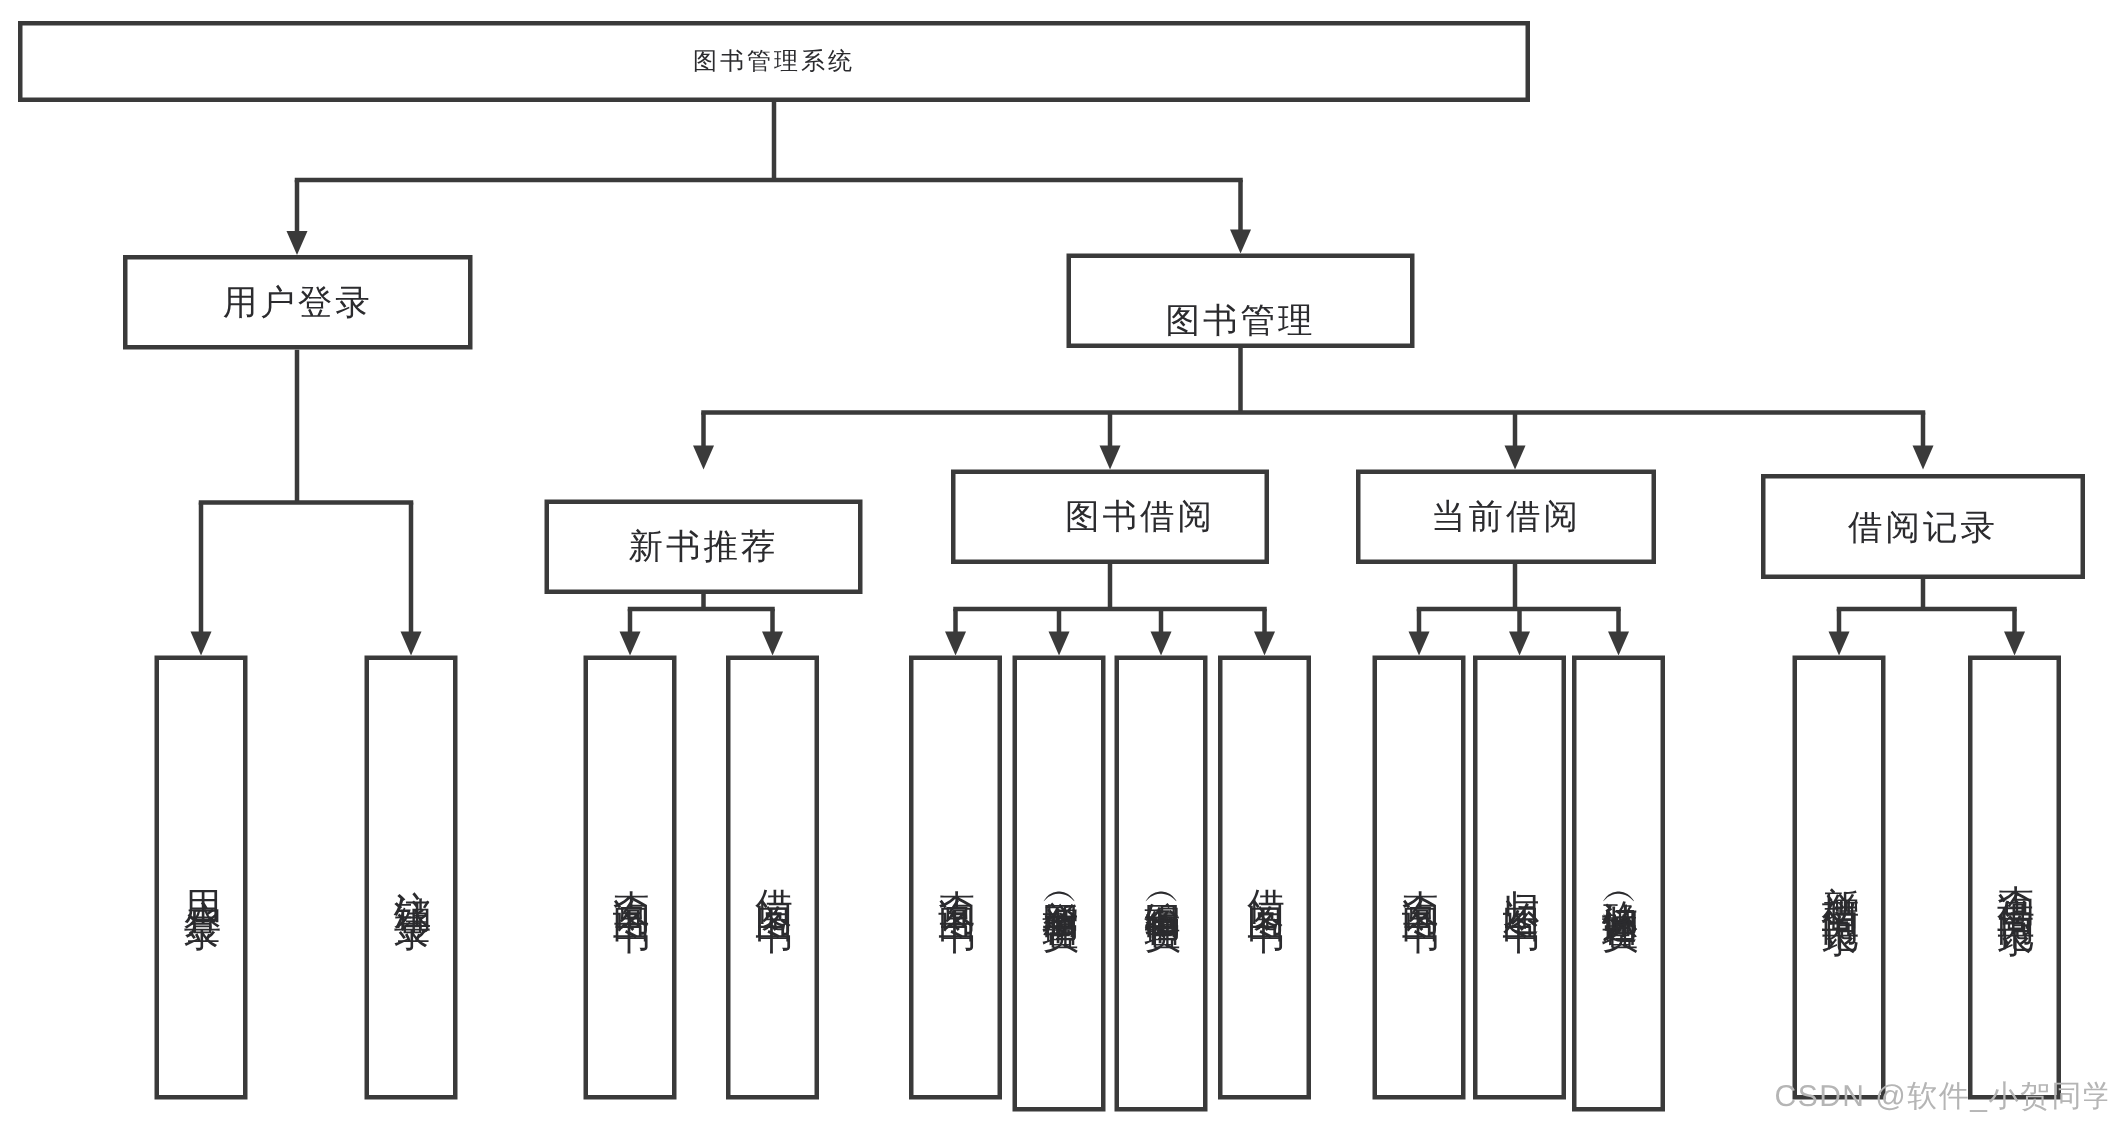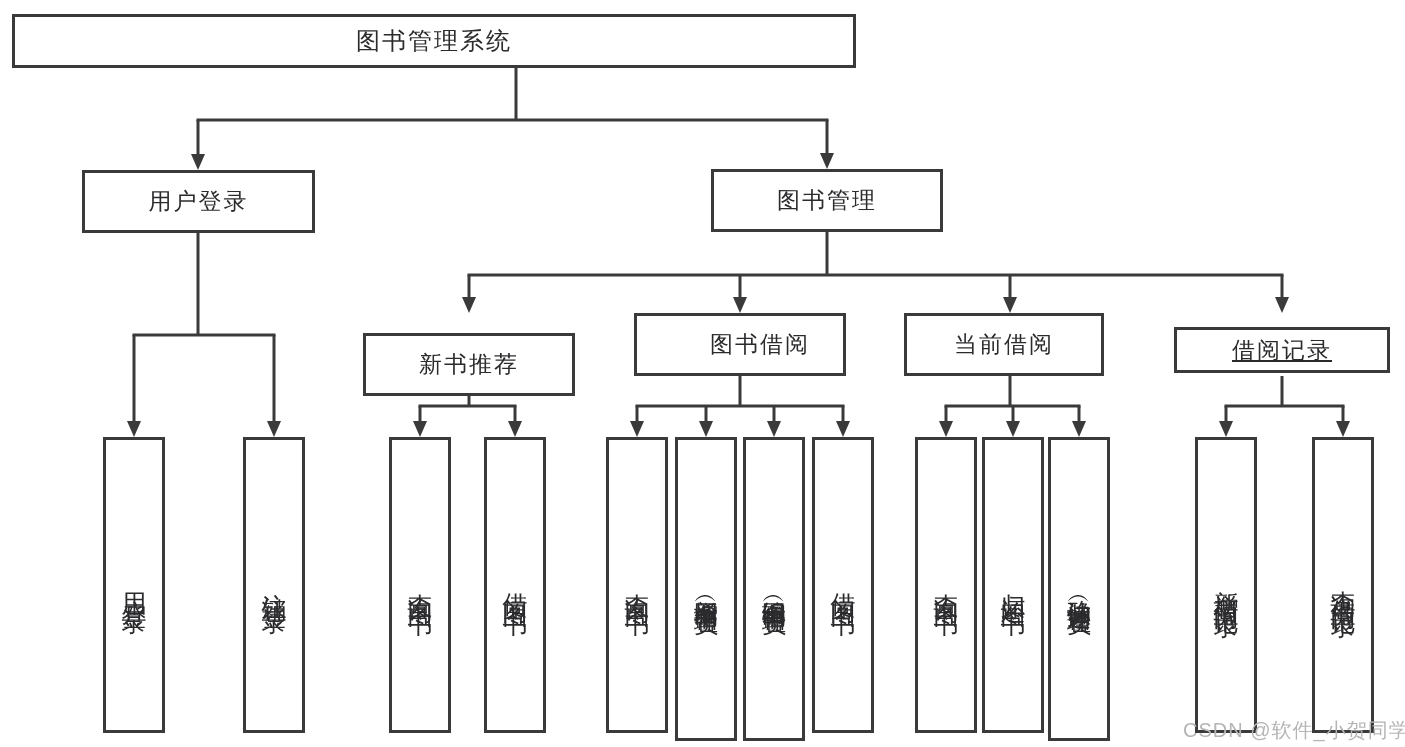--- a/index.html
+++ b/index.html
@@ -21,21 +21,21 @@
   .connectors line{stroke:var(--line);stroke-width:3;}
   .connectors polygon{fill:var(--line);}
   .node{
     position:absolute;
     background:#fff;
     border:3px solid var(--line);
     display:flex;align-items:center;justify-content:center;
     color:var(--text);
   }
   .hnode{font-size:23px;letter-spacing:2px;}
-  .root{left:12px;top:14px;width:844px;height:54px;font-size:24px;}
+  .root{left:12px;top:14px;width:1008px;height:54px;font-size:16px;}
   .leaf{
     top:437px;width:62px;height:296px;
   }
   .leaf.tall{height:304px;}
   .leaf span{
     writing-mode:vertical-rl;
     text-orientation:mixed;
     font-size:25px;
     letter-spacing:0.24em;
     color:var(--text);
@@ -120,34 +120,34 @@
     <polygon points="1336,421 1350,421 1343,437"></polygon>
   </svg>
 
   <div class="node hnode root">
     <span>图书管理系统</span>
   </div>
 
   <div class="node hnode" style="left:82px;top:170px;width:233px;height:63px;">
     <span>用户登录</span>
   </div>
-  <div class="node hnode" style="left:711px;top:169px;width:232px;height:63px;">
+  <div class="node hnode" style="left:711px;top:169px;width:232px;height:63px;align-items:flex-end;">
     <span>图书管理</span>
   </div>
 
   <div class="node hnode" style="left:363px;top:313px;width:212px;height:63px;margin-top:20px;">
     <span>新书推荐</span>
   </div>
   <div class="node hnode" style="left:634px;top:313px;width:212px;height:63px;padding-left:40px;">
     <span>图书借阅</span>
   </div>
   <div class="node hnode" style="left:904px;top:313px;width:200px;height:63px;">
     <span>当前借阅</span>
   </div>
-  <div class="node hnode" style="left:1174px;top:327px;width:216px;height:46px;text-decoration:underline;">
+  <div class="node hnode" style="left:1174px;top:316px;width:216px;height:70px;">
     <span>借阅记录</span>
   </div>
 
   <div class="node leaf" style="left:103px;">
     <span>用户登录</span>
   </div>
   <div class="node leaf" style="left:243px;">
     <span>注销登录</span>
   </div>
 

